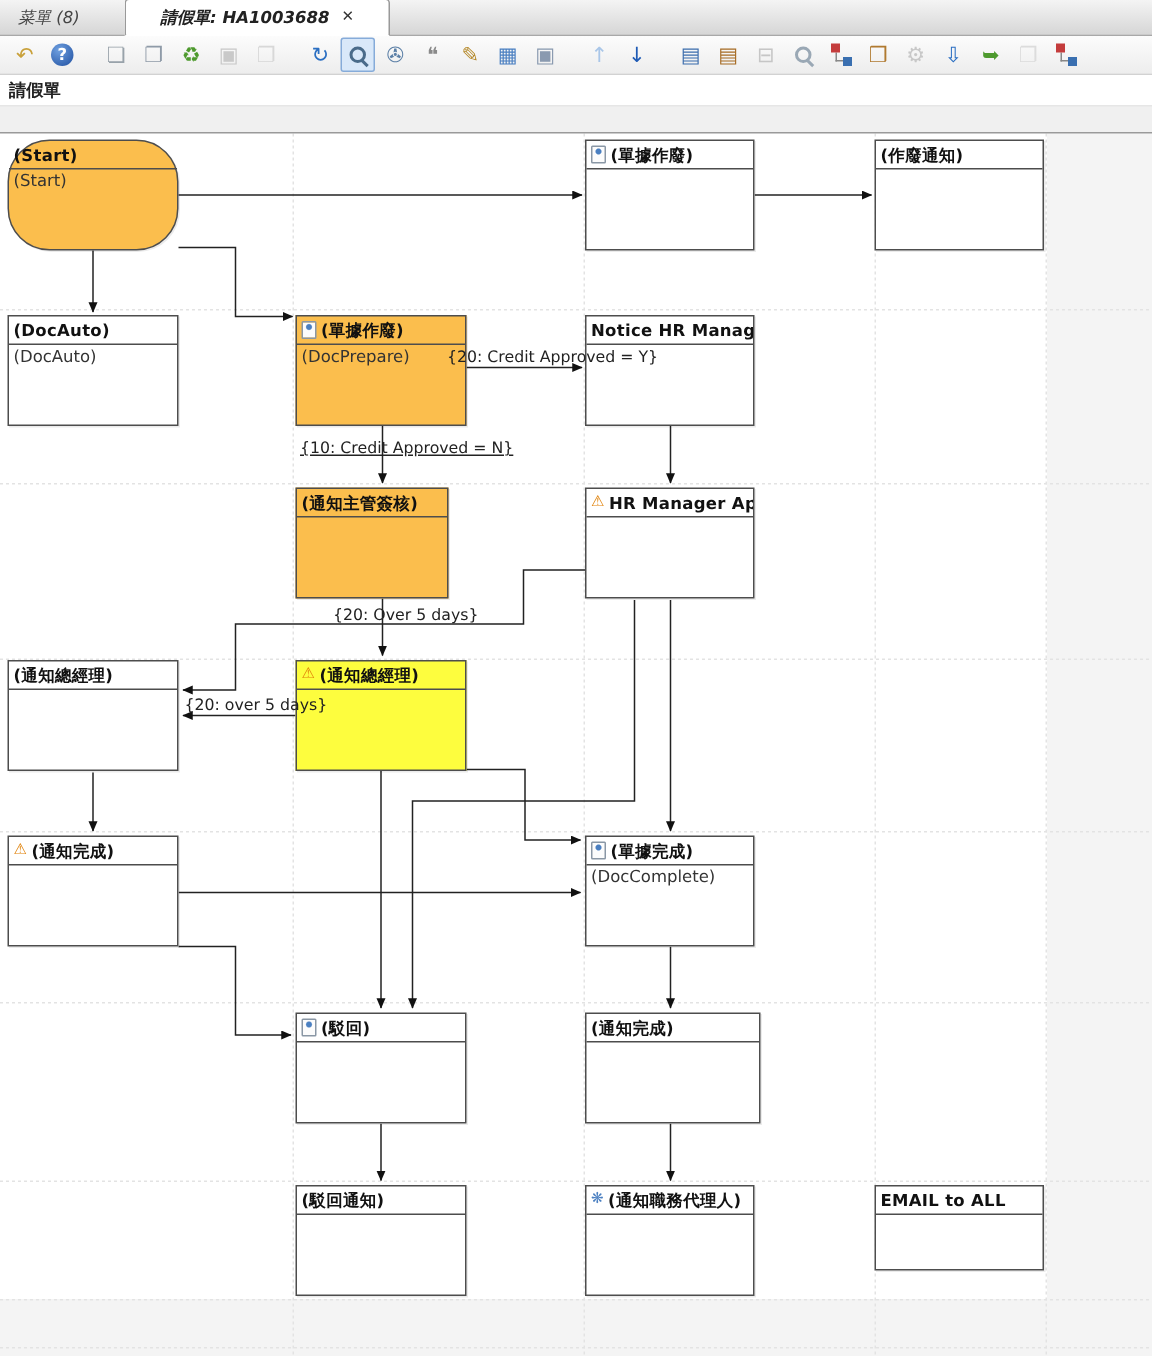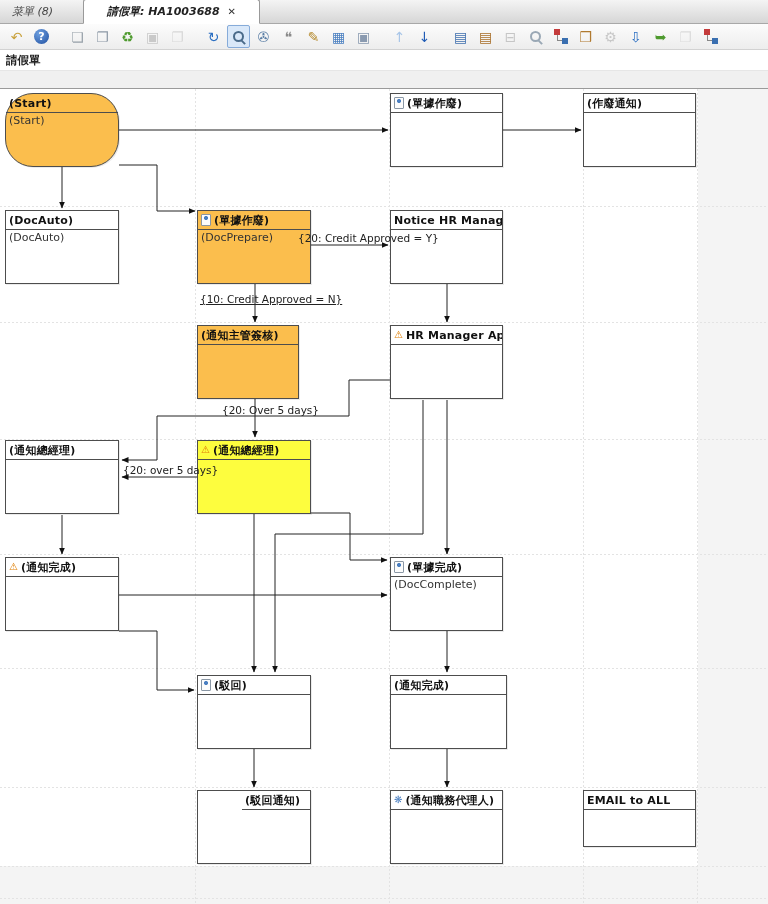--- a/index.html
+++ b/index.html
@@ -252,21 +252,21 @@
           <span class="node-title">(駁回)</span>
         </div>
         <div class="node-body"></div>
       </div>
       <div class="node white" style="left: 390px; top: 587px; width: 117px; height: 74px;">
         <div class="node-head">
           <span class="node-title">(通知完成)</span>
         </div>
         <div class="node-body"></div>
       </div>
-      <div class="node white" style="left: 197px; top: 702px; width: 114px; height: 74px; padding-left: 44px;">
+      <div class="node white" style="left: 197px; top: 702px; width: 114px; height: 74px;">
         <div class="node-head">
           <span class="node-title">(駁回通知)</span>
         </div>
         <div class="node-body"></div>
       </div>
       <div class="node white" style="left: 390px; top: 702px; width: 113px; height: 74px;">
         <div class="node-head">
           <span class="nicon nicon-gear">❋</span>
           <span class="node-title">(通知職務代理人)</span>
         </div>

